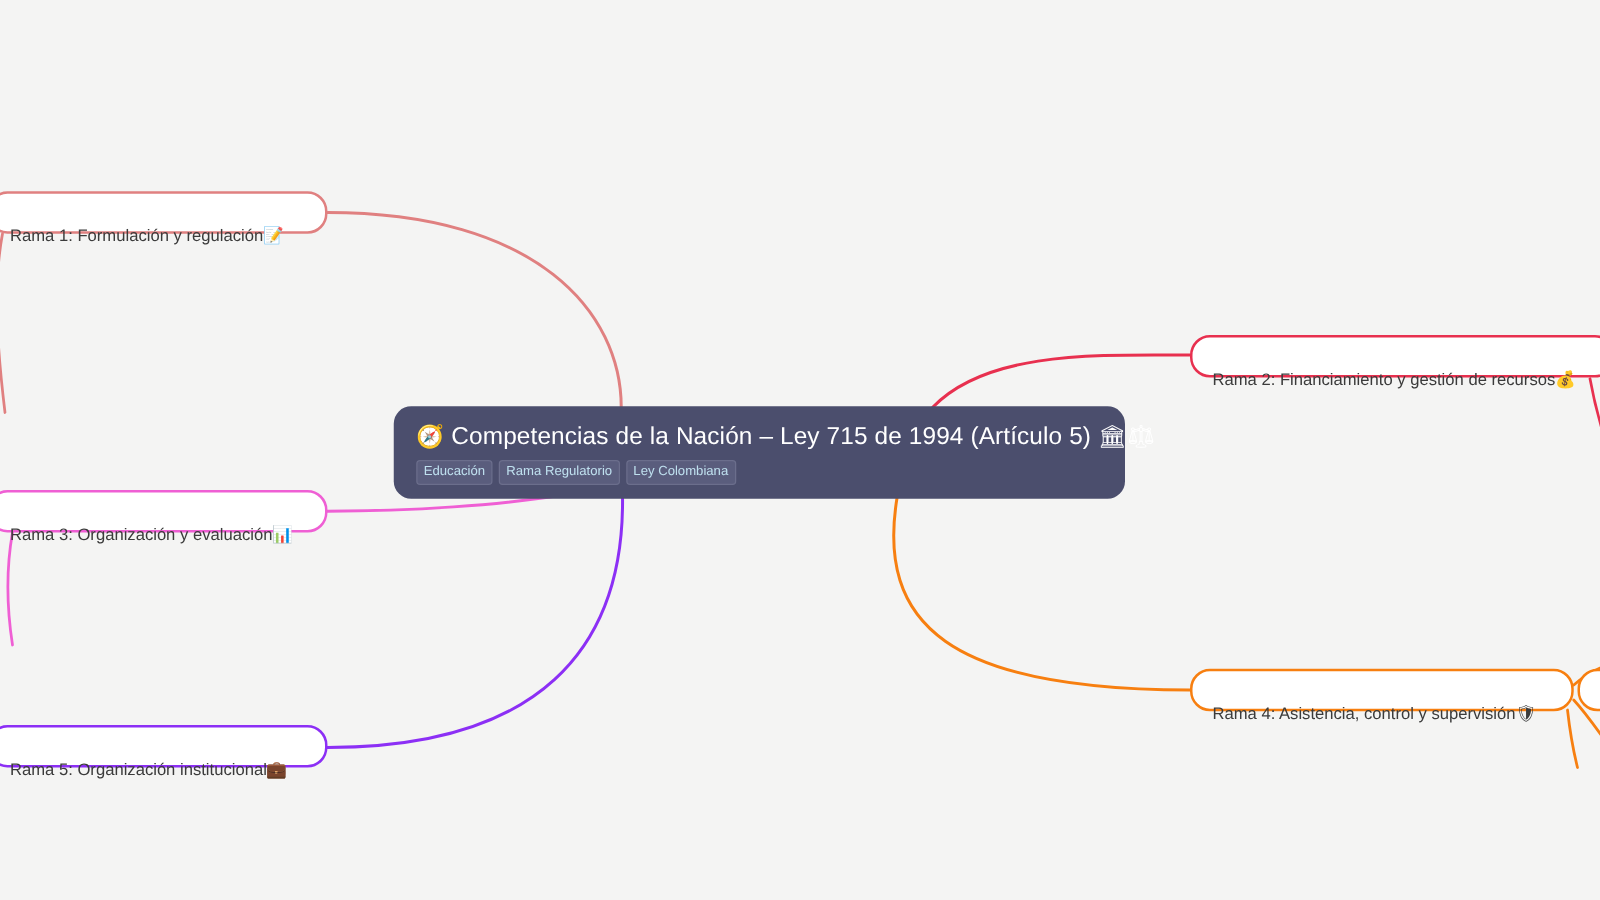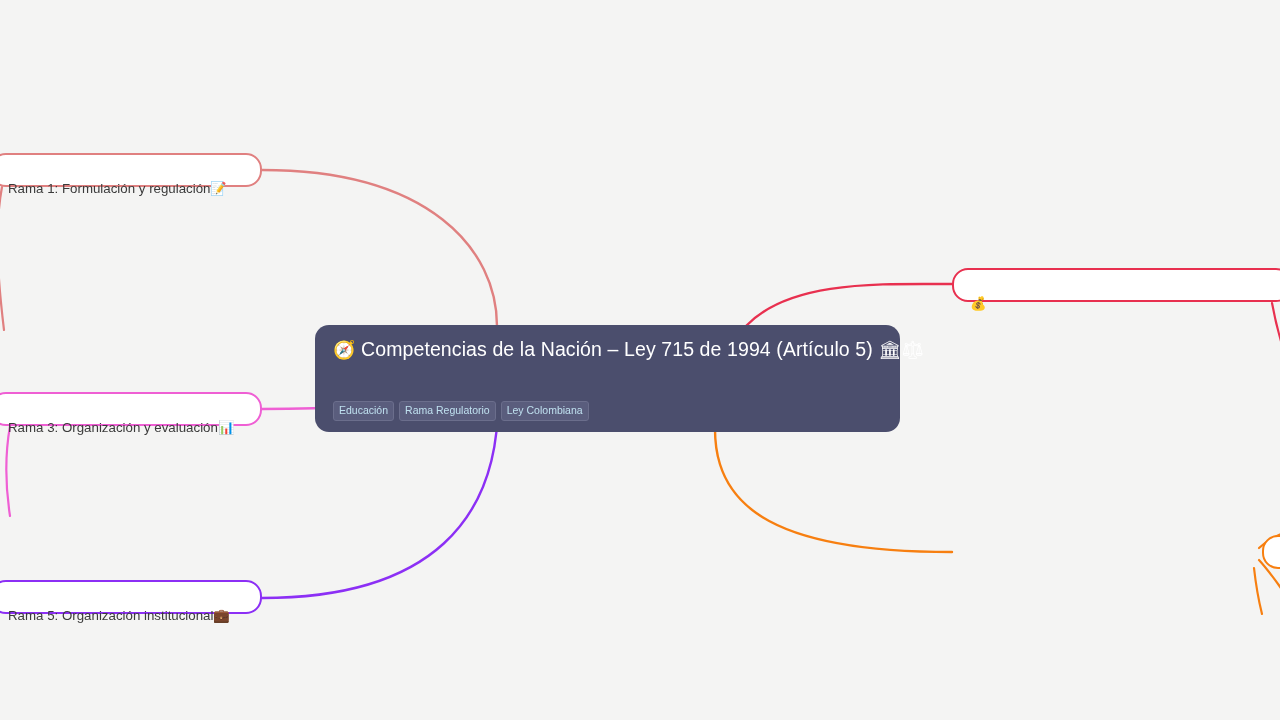--- a/index.html
+++ b/index.html
@@ -61,21 +61,20 @@
   }
   .tag-chip {
     background: #5a5d7d;
     color: #bfe0ef;
     font-size: 10.5px;
     line-height: 13px;
     padding: 2px 5px 3px 5px;
     border-radius: 3px;
     border: 1px solid #6b6e8c;
     white-space: nowrap;
-    margin-top: 32px;
   }
 
   
   .branch-node {
     position: absolute;
     background: #ffffff;
     border-radius: 16px;
     border: 2px solid #888;
     height: 34px;
     display: flex;
@@ -162,27 +161,32 @@
       <span class="tag-chip">Ley Colombiana</span>
     </div>
   </div>
 
   <div class="branch-node" id="branch-1" style="border-color: rgb(224, 128, 128);">
     <span class="branch-label">Rama 1: Formulación y regulación</span>
     <span class="branch-label emoji">📝</span>
   </div>
 
   <div class="branch-node" id="branch-2" style="border-color: rgb(232, 48, 79);">
+    <span class="branch-label">Rama 2: Financiamiento y gestión de recursos</span>
     <span class="branch-label emoji">💰</span>
   </div>
 
   <div class="branch-node" id="branch-3" style="border-color: rgb(239, 95, 212);">
     <span class="branch-label">Rama 3: Organización y evaluación</span>
     <span class="branch-label emoji">📊</span>
   </div>
 
+  <div class="branch-node" id="branch-4" style="border-color: rgb(247, 127, 16);">
+    <span class="branch-label">Rama 4: Asistencia, control y supervisión</span>
+    <span class="branch-label emoji">🛡</span>
+  </div>
 
   <div class="branch-node" id="branch-5" style="border-color: rgb(140, 47, 245);">
     <span class="branch-label">Rama 5: Organización institucional</span>
     <span class="branch-label emoji">💼</span>
   </div>
 
 </div>
 
 </body></html>

